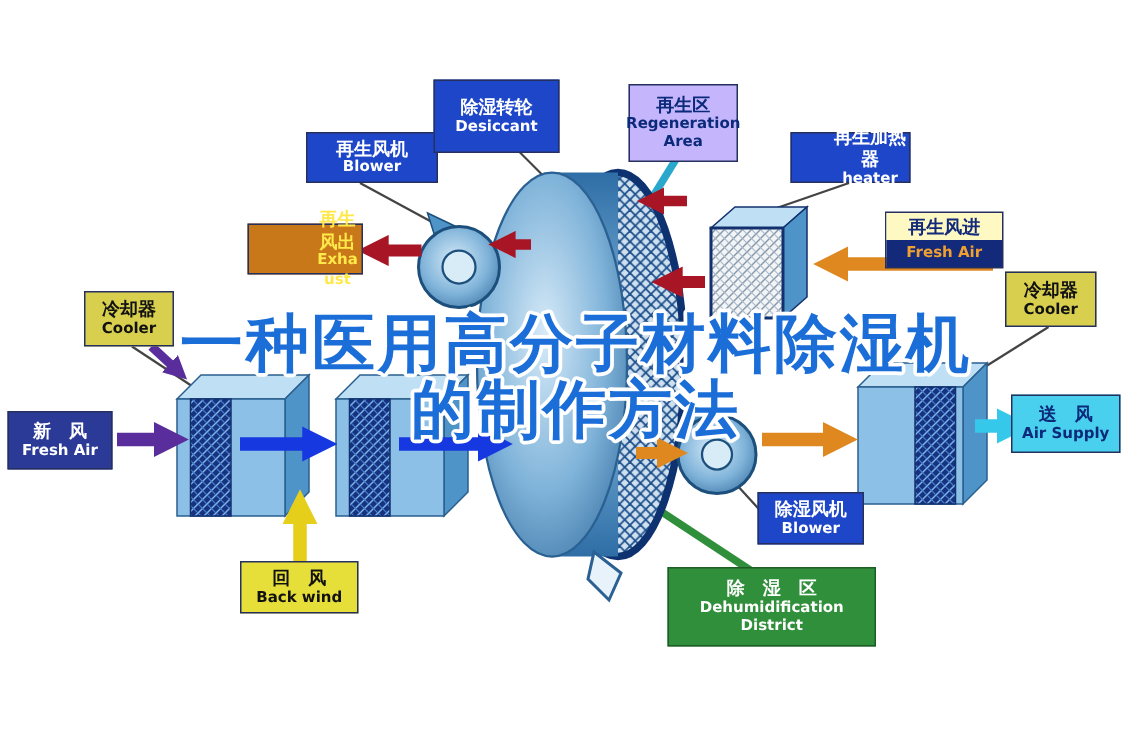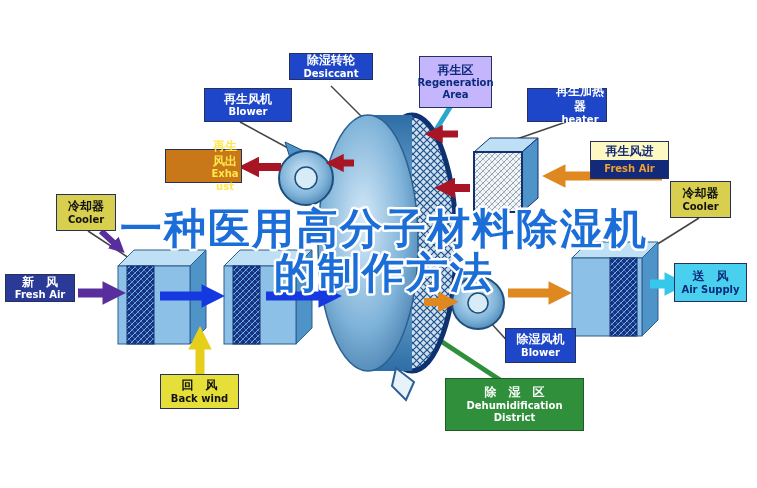--- a/index.html
+++ b/index.html
@@ -10,30 +10,30 @@
   .labels { z-index:2; width:757px; height:488px; pointer-events:none; }
   .wm-layer { z-index:3; pointer-events:none; }
 
   .lbl { position:absolute; border:1px solid #26305e; text-align:center; font-weight:bold;
          display:flex; flex-direction:column; justify-content:center; line-height:1.22;
          padding:1px 2px; }
   .lbl .zh { font-size:12px; }
   .lbl .en { font-size:10px; word-wrap:break-word; }
 
   .l-regen-blower  { left:204px; top:88px;  width:88px; height:34px; background:#1e46c8; color:#fff; }
-  .l-desiccant     { left:289px; top:53px;  width:84px; height:27px; background:#1e46c8; color:#fff; }
+  .l-desiccant     { left:289px; top:53px;  width:84px; height:49px; background:#1e46c8; color:#fff; }
   .l-regen-area    { left:419px; top:56px;  width:73px; height:52px; background:#c4b5fd; color:#0b2a7a;align-items:center; }
   .l-regen-heater  { left:527px; top:88px;  width:80px; height:34px; background:#1e46c8; color:#fff;padding-left:28px; }
   .l-exhaust       { left:165px; top:149px; width:77px; height:34px; background:#c87818; color:#ffe84a;padding-left:45px; }
   .l-regen-fresh   { left:590px; top:141px; width:79px; height:38px; padding:0; }
   .l-regen-fresh .zh { flex:1; display:flex; align-items:center; justify-content:center; background:#fef9c3; color:#13297a;text-align:center; }
   .l-regen-fresh .en { flex:1; display:flex; align-items:center; justify-content:center; background:#13297a; color:#f0a030; }
   .l-cooler-left   { left:56px;  top:194px; width:60px; height:37px; background:#d8cf4e; color:#111; }
   .l-cooler-right  { left:670px; top:181px; width:61px; height:37px; background:#d8cf4e; color:#111; }
-  .l-fresh-air     { left:5px;   top:274px; width:70px; height:28px; background:#2a3a96; color:#fff; }
+  .l-fresh-air     { left:5px;   top:274px; width:70px; height:39px; background:#2a3a96; color:#fff; }
   .l-air-supply    { left:674px; top:263px; width:73px; height:39px; background:#49d0ee; color:#0b2a7a; }
   .l-back-wind     { left:160px; top:374px; width:79px; height:35px; background:#e6df3a; color:#111; }
   .l-dehum-blower  { left:505px; top:328px; width:71px; height:35px; background:#1e46c8; color:#fff; }
   .l-dehum-district{ left:445px; top:378px; width:139px; height:53px; background:#2f8f3a; color:#fff; border-color:#1d5c24; }
 
   .wm { font-family:"DejaVu Sans", sans-serif; font-size:42px; font-weight:bold;
         fill:#1b6ed8; stroke:#ffffff; stroke-width:5px; stroke-linejoin:round;
         paint-order:stroke; text-anchor:middle; letter-spacing:2px; }
 </style>
 </head>

